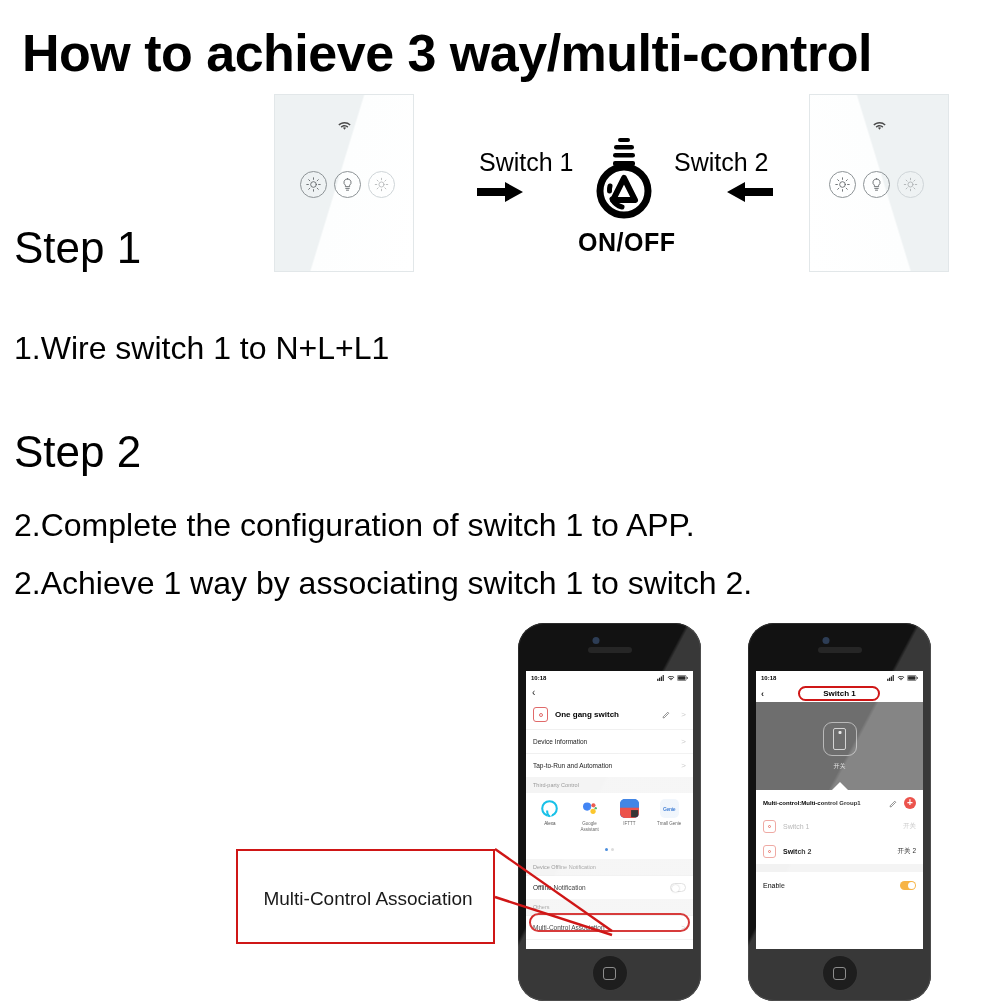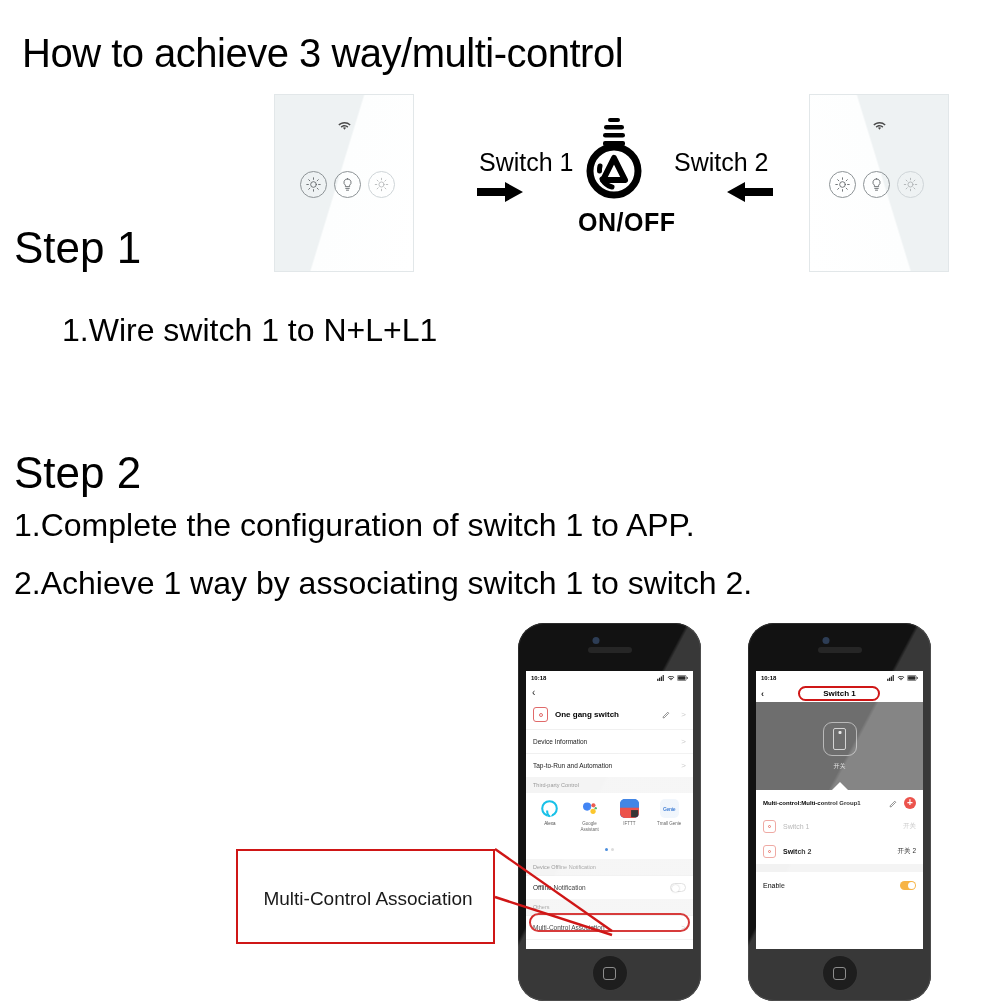--- a/index.html
+++ b/index.html
@@ -11,23 +11,23 @@
     position: relative;
     overflow: hidden;
   }
   .page { position: relative; width: 1001px; height: 1001px; }
 
   
   .title {
     position: absolute;
     left: 22px; top: 22px;
     width: 965px;
-    font-size: 40px;
+    font-size: 52px;
     line-height: 62px;
-    font-weight: 400;
+    font-weight: 700;
     letter-spacing: -0.5px;
     white-space: nowrap;
   }
 
   
   .panel {
     position: absolute;
     background: linear-gradient(107deg, #eef2f3 0%, #eef2f3 46%, #fdfefe 47%, #ffffff 100%);
     border: 1px solid #e2e7e9;
     overflow: hidden;
@@ -46,38 +46,38 @@
   .pbtn {
     width: 27px; height: 27px; border-radius: 50%;
     border: 1px solid #8d9396;
     display: flex; align-items: center; justify-content: center;
   }
   .pbtn.dim { border-color: #cfd5d8; }
   .pbtn svg { width: 17px; height: 17px; }
   .pbtn.dim svg { opacity: .45; }
 
   
-  .bulb-block { position: absolute; left: 578px; top: 116px; width: 92px; }
+  .bulb-block { position: absolute; left: 578px; top: 136px; width: 92px; text-align: center; }
   .bulb-block svg { width: 72px; height: 86px; }
   .onoff { font-size: 25px; font-weight: 700; letter-spacing: .5px; margin-top: 2px; }
 
   .sw-label { position: absolute; font-size: 25px; white-space: nowrap; }
   .sw-label.one { left: 479px; top: 148px; }
   .sw-label.two { left: 674px; top: 148px; }
   .arrow { position: absolute; }
   .arrow.right-dir { left: 477px; top: 181px; }
   .arrow.left-dir  { left: 727px; top: 181px; }
   .arrow svg { width: 46px; height: 22px; display: block; }
 
   
   .step-head { position: absolute; font-size: 44px; line-height: 50px; white-space: nowrap; }
   .step-head.s1 { left: 14px; top: 223px; }
-  .step-head.s2 { left: 14px; top: 448px; }
+  .step-head.s2 { left: 14px; top: 427px; }
   .body-line { position: absolute; font-size: 32px; line-height: 40px; white-space: nowrap; }
-  .l1 { left: 14px; top: 310px; margin-left: 48px; }
+  .l1 { left: 14px; top: 328px; }
   .l2 { left: 14px; top: 363px; }
   .l3 { left: 14px; top: 505px; }
   .l4 { left: 14px; top: 563px; }
 
   
   .phone { position: absolute; border-radius: 26px; background: #121212;
            box-shadow: 0 0 0 1px #2b2b2b inset; overflow: hidden; }
   .phone.left-phone  { left: 518px; top: 623px; width: 183px; height: 378px; }
   .phone.right-phone { left: 748px; top: 623px; width: 183px; height: 378px; }
   .phone-gloss { position: absolute; inset: 0; pointer-events: none;
@@ -272,21 +272,21 @@
           <path d="M12 3.2v2.1M12 18.7v2.1M3.2 12h2.1M18.7 12h2.1M5.8 5.8l1.5 1.5M16.7 16.7l1.5 1.5M18.2 5.8l-1.5 1.5M7.3 16.7l-1.5 1.5"></path>
         </svg>
       </div>
     </div>
   </div>
 
   <div class="step-head s1">Step 1</div>
   <div class="body-line l1">1.Wire switch 1 to N+L+L1</div>
 
   <div class="step-head s2">Step 2</div>
-  <div class="body-line l3">1.Complete the configuration of switch 1 to APP.</div>
+  <div class="body-line l3">2.Complete the configuration of switch 1 to APP.</div>
   <div class="body-line l4">2.Achieve 1 way by associating switch 1 to switch 2.</div>
 
   <div class="phone left-phone">
     <div class="phone-cam"></div>
     <div class="phone-speaker"></div>
     <div class="screen">
 
       <div class="statusbar">
         <span>10:18</span>
         <span class="sb-right">

